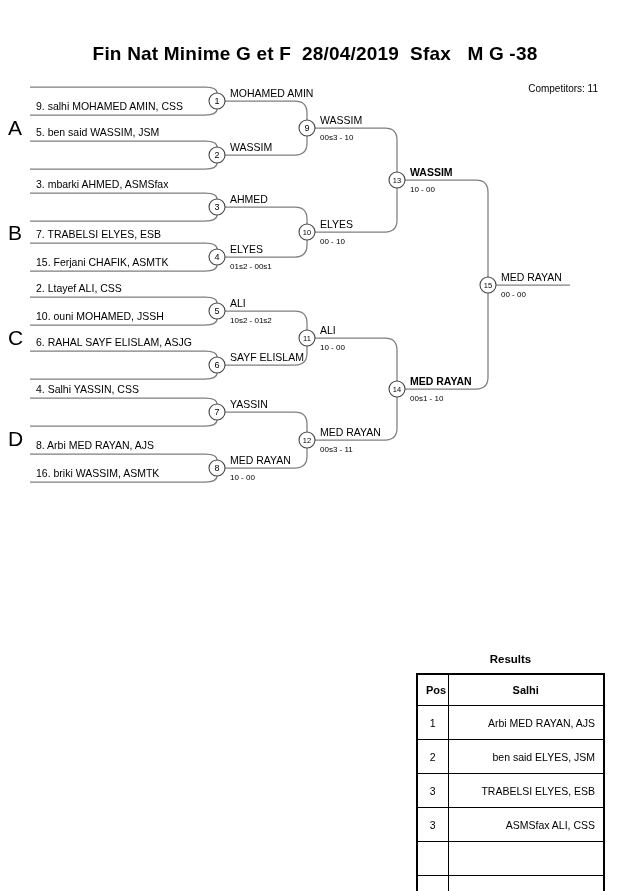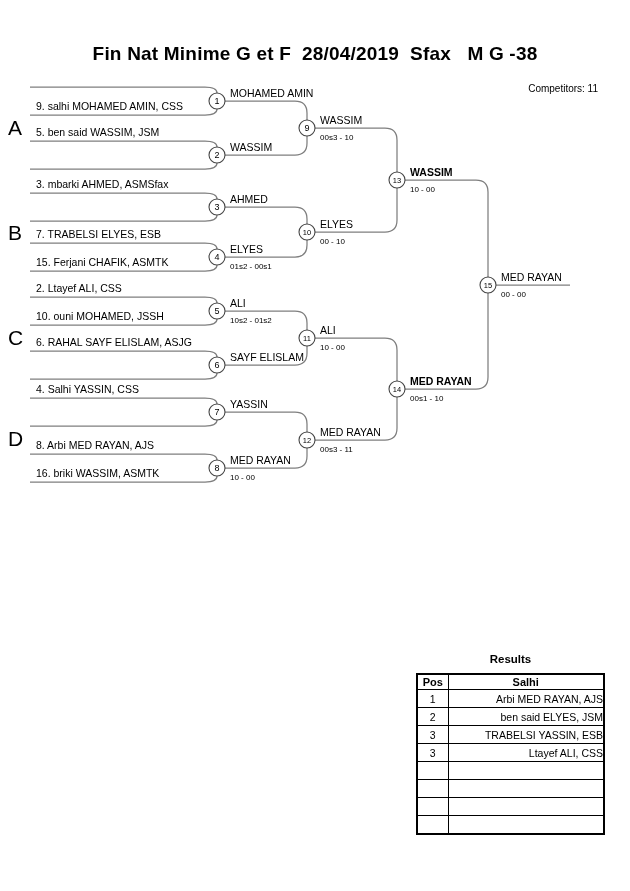--- a/index.html
+++ b/index.html
@@ -19,21 +19,21 @@
     position:absolute;left:416px;top:653px;width:189px;
   }
   .results-title{
     text-align:center;font-size:11.5px;font-weight:bold;margin-bottom:8px;
   }
   table.results-table{
     border-collapse:collapse;width:189px;table-layout:fixed;
     border:2px solid #000;
   }
   table.results-table th, table.results-table td{
-    border:1px solid #000;padding:0;overflow:hidden;white-space:nowrap;
+    border:1px solid #000;padding:8px;overflow:hidden;white-space:nowrap;
   }
   table.results-table th{
     font-size:11px;font-weight:bold;height:14px;text-align:center;
   }
   table.results-table td{
     font-size:10.5px;height:17px;
   }
   td.pos-cell{text-align:center;}
   td.name-cell{text-align:right;padding-left:6px;}
   col.pos-col{width:31px;}
@@ -165,25 +165,25 @@
         <tr>
           <td class="pos-cell">1</td>
           <td class="name-cell">Arbi MED RAYAN, AJS</td>
         </tr>
         <tr>
           <td class="pos-cell">2</td>
           <td class="name-cell">ben said ELYES, JSM</td>
         </tr>
         <tr>
           <td class="pos-cell">3</td>
-          <td class="name-cell">TRABELSI YASSIN, ESB</td>
+          <td class="name-cell">TRABELSI ELYES, ESB</td>
         </tr>
         <tr>
           <td class="pos-cell">3</td>
-          <td class="name-cell">Ltayef ALI, CSS</td>
+          <td class="name-cell">ASMSfax ALI, CSS</td>
         </tr>
         <tr>
           <td class="pos-cell"></td>
           <td class="name-cell"></td>
         </tr>
         <tr>
           <td class="pos-cell"></td>
           <td class="name-cell"></td>
         </tr>
         <tr>

